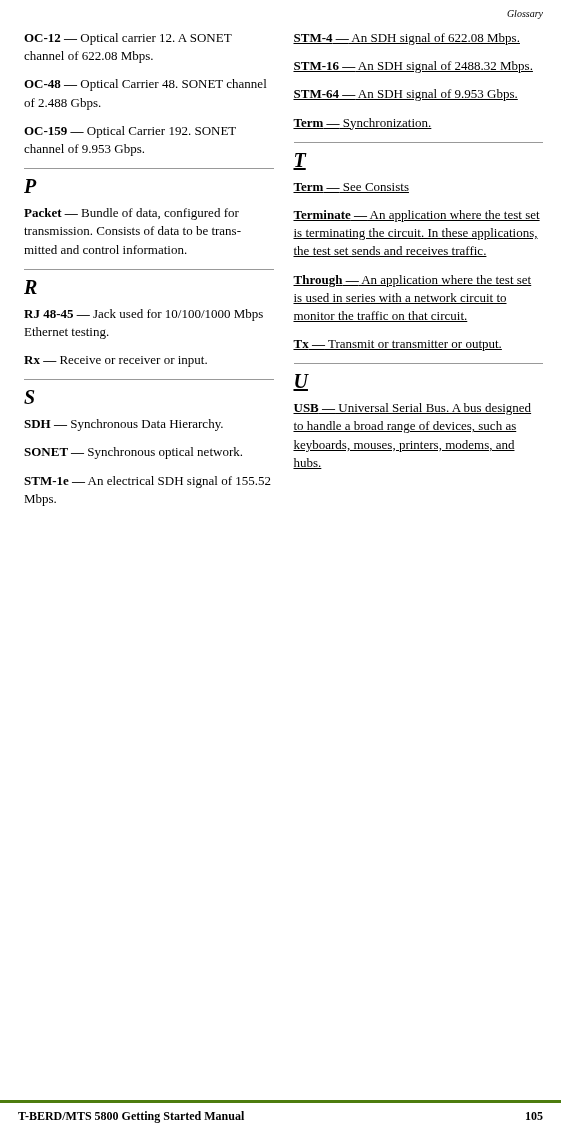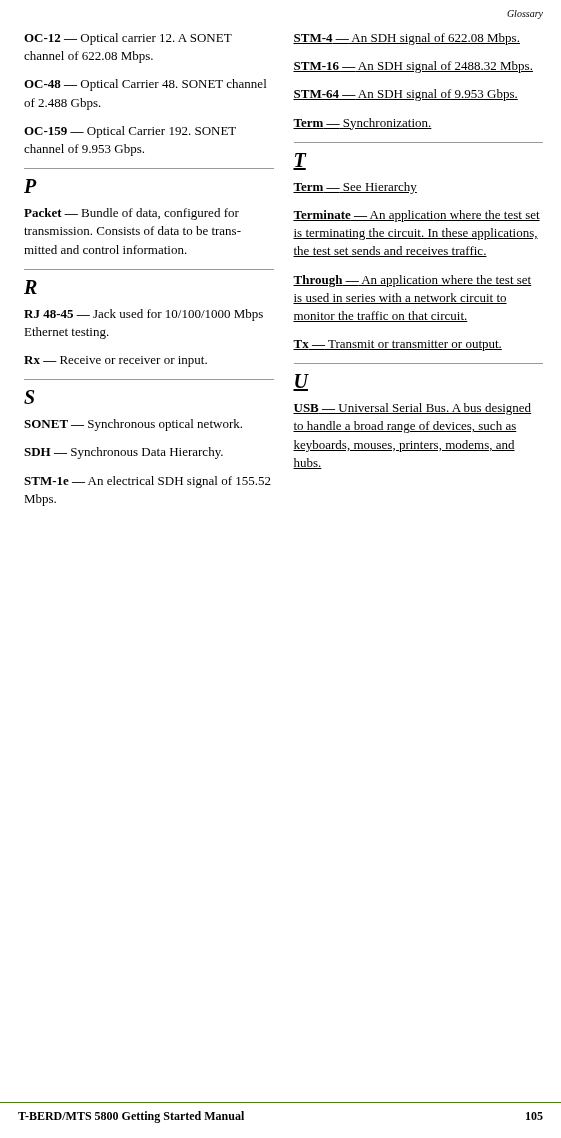--- a/index.html
+++ b/index.html
@@ -57,21 +57,21 @@
     .page-footer {
       position: absolute;
       bottom: 14px;
       left: 0;
       right: 0;
       display: flex;
       justify-content: space-between;
       padding: 0 18px;
       font-size: 12px;
       font-weight: bold;
-      border-top: 1px solid #4d7c0f;
+      border-top: 3px solid #4d7c0f;
       padding-top: 6px;
     }
   </style>
 </head>
 <body>
 
 <div class="page-header">
   <span>Glossary</span>
 </div>
 
@@ -82,32 +82,32 @@
       <div class="entry"><span class="entry-term">OC-159</span><span class="entry-dash"> —</span><span> Optical Carrier 192. SONET channel of 9.953 Gbps.</span></div>
       <hr class="section-divider">
       <div class="section-letter">P</div>
       <div class="entry"><span class="entry-term">Packet</span><span class="entry-dash"> —</span><span> Bundle of data, configured for transmission. Consists of data to be trans-mitted and control information.</span></div>
       <hr class="section-divider">
       <div class="section-letter">R</div>
       <div class="entry"><span class="entry-term">RJ 48-45</span><span class="entry-dash"> —</span><span> Jack used for 10/100/1000 Mbps Ethernet testing.</span></div>
       <div class="entry"><span class="entry-term">Rx</span><span class="entry-dash"> —</span><span> Receive or receiver or input.</span></div>
       <hr class="section-divider">
       <div class="section-letter">S</div>
+      <div class="entry"><span class="entry-term">SDH</span><span class="entry-dash"> —</span><span> Synchronous Data Hierarchy.</span></div>
       <div class="entry"><span class="entry-term">SONET</span><span class="entry-dash"> —</span><span> Synchronous optical network.</span></div>
-      <div class="entry"><span class="entry-term">SDH</span><span class="entry-dash"> —</span><span> Synchronous Data Hierarchy.</span></div>
       <div class="entry"><span class="entry-term">STM-1e</span><span class="entry-dash"> —</span><span> An electrical SDH signal of 155.52 Mbps.</span></div>
     </div>
   <div class="column right" id="right-col">
       <div class="entry"><span class="entry-term">STM-4</span><span class="entry-dash"> —</span><span> An SDH signal of 622.08 Mbps.</span></div>
       <div class="entry"><span class="entry-term">STM-16</span><span class="entry-dash"> —</span><span> An SDH signal of 2488.32 Mbps.</span></div>
       <div class="entry"><span class="entry-term">STM-64</span><span class="entry-dash"> —</span><span> An SDH signal of 9.953 Gbps.</span></div>
       <div class="entry"><span class="entry-term">Term</span><span class="entry-dash"> —</span><span> Synchronization.</span></div>
       <hr class="section-divider">
       <div class="section-letter">T</div>
-      <div class="entry"><span class="entry-term">Term</span><span class="entry-dash"> —</span><span> See Hierarchy</span></div>
+      <div class="entry"><span class="entry-term">Term</span><span class="entry-dash"> —</span><span> See Consists</span></div>
       <div class="entry"><span class="entry-term">Terminate</span><span class="entry-dash"> —</span><span> An application where the test set is terminating the circuit. In these applications, the test set sends and receives traffic.</span></div>
       <div class="entry"><span class="entry-term">Through</span><span class="entry-dash"> —</span><span> An application where the test set is used in series with a network circuit to monitor the traffic on that circuit.</span></div>
       <div class="entry"><span class="entry-term">Tx</span><span class="entry-dash"> —</span><span> Transmit or transmitter or output.</span></div>
       <hr class="section-divider">
       <div class="section-letter">U</div>
       <div class="entry"><span class="entry-term">USB</span><span class="entry-dash"> —</span><span> Universal Serial Bus. A bus designed to handle a broad range of devices, such as keyboards, mouses, printers, modems, and hubs.</span></div>
     </div>
 </div>
 
 <div class="page-footer">

